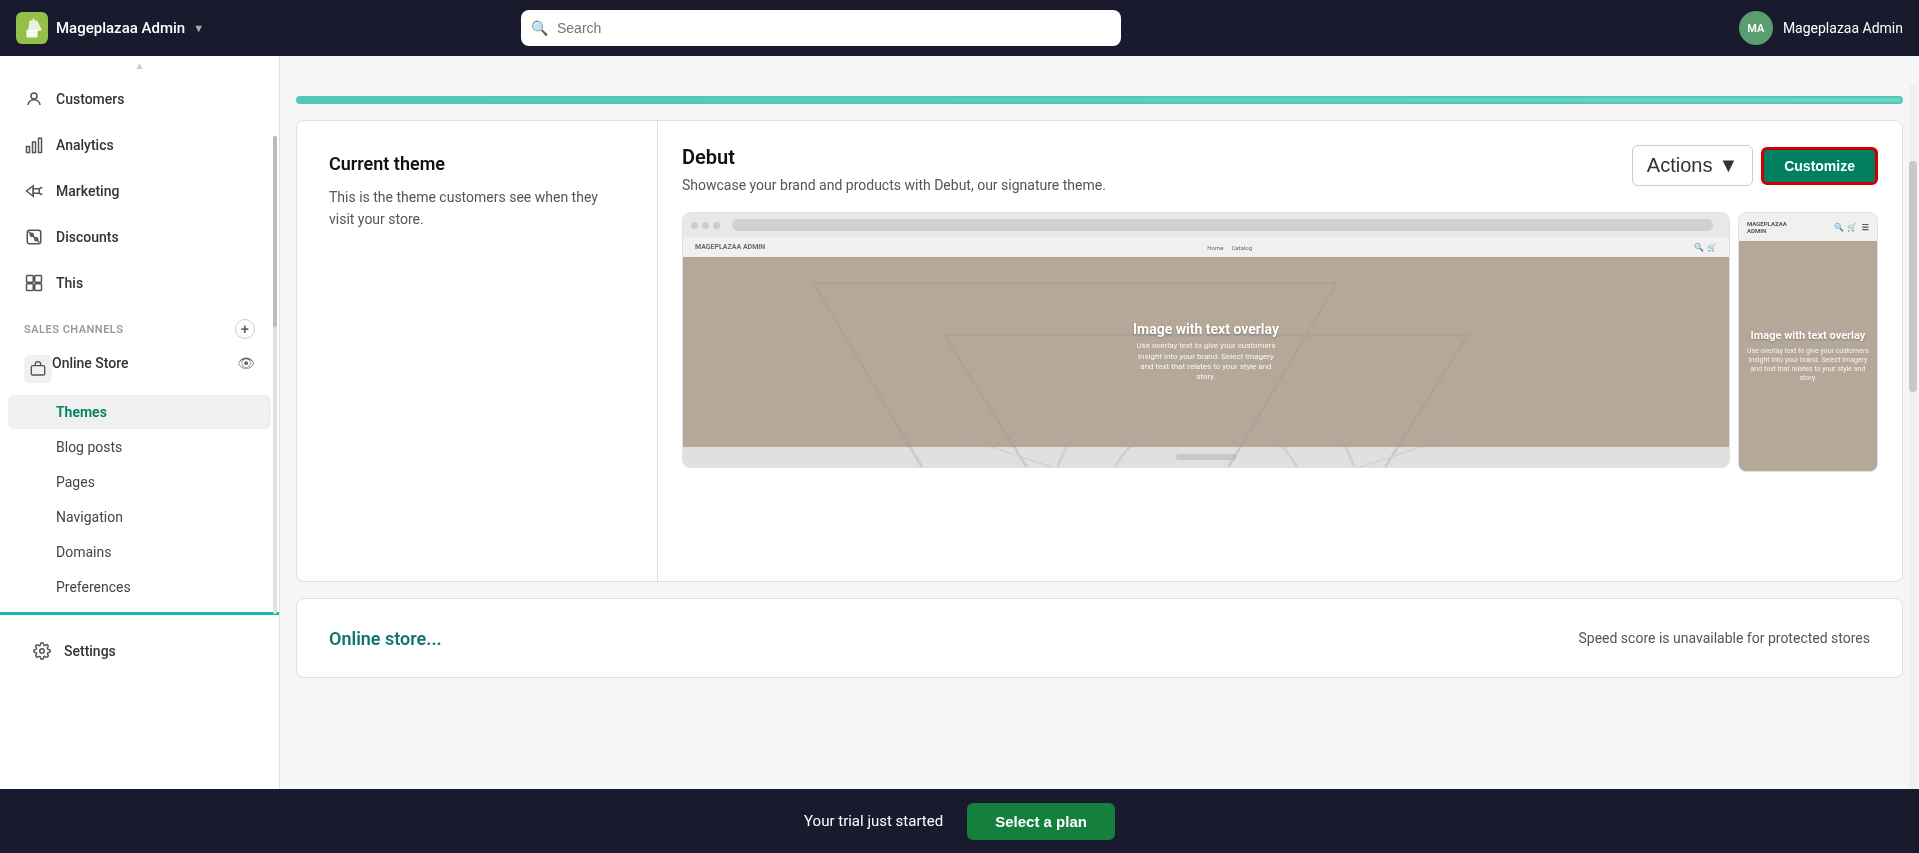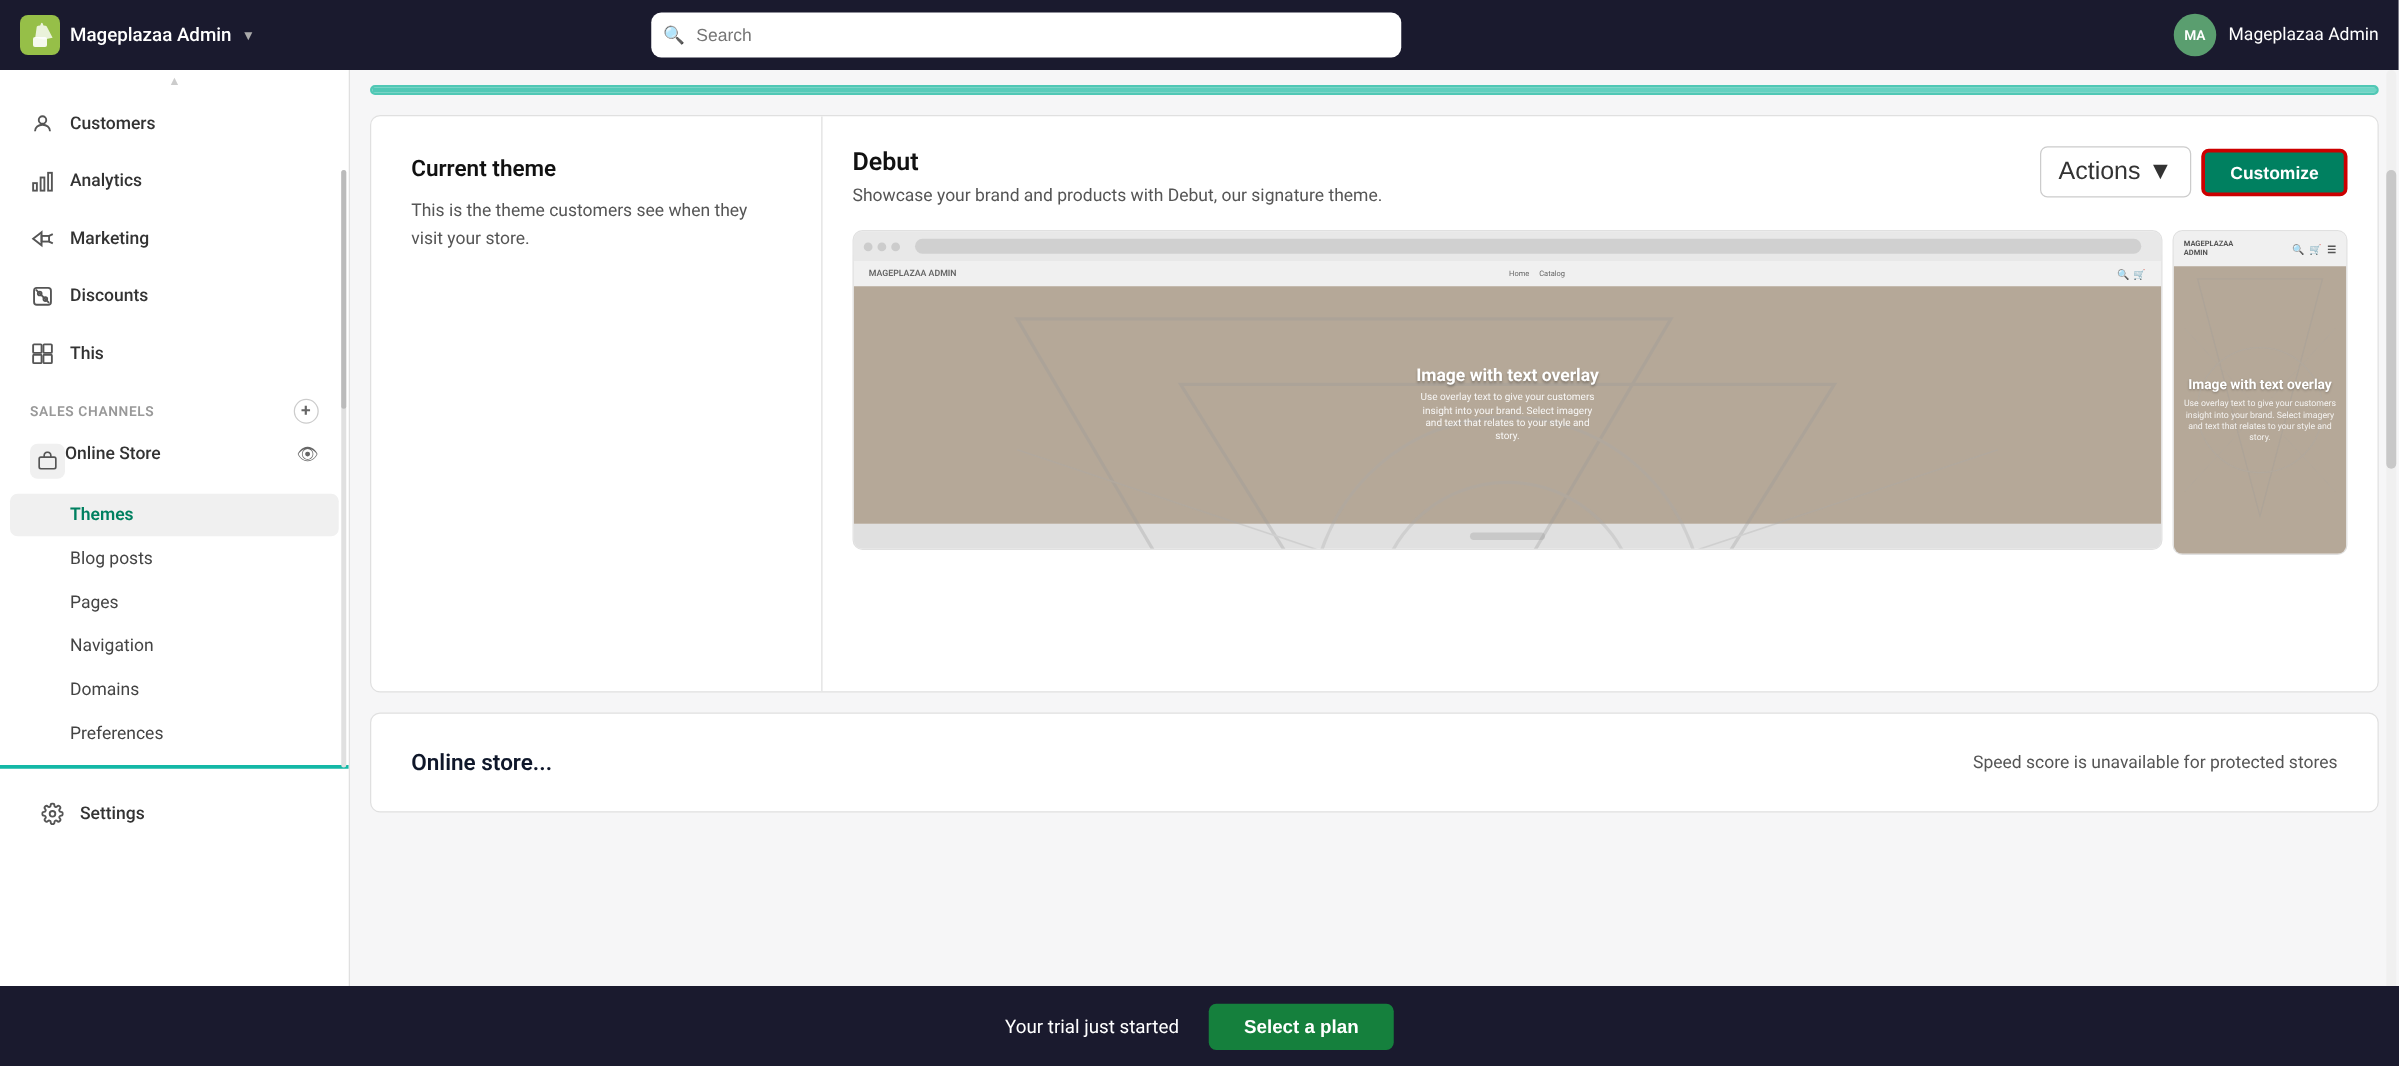--- a/index.html
+++ b/index.html
@@ -201,20 +201,21 @@
       padding: 12px 8px;
       border-top: 3px solid #14b8a6;
       margin-top: 8px;
     }
 
     
     .main-content {
       flex: 1;
       overflow-y: auto;
       position: relative;
+      margin-top: 28px;
     }
 
     
     .teal-band {
       height: 8px;
       background: linear-gradient(to right, #50c8b5, #6dd5c5);
       border: 2px solid #50c8b5;
       margin: 12px 16px 0;
       border-radius: 4px;
     }
@@ -485,21 +486,21 @@
       border-radius: 8px;
       padding: 24px 32px;
       display: flex;
       align-items: center;
       min-height: 80px;
     }
 
     .second-theme-label {
       font-size: 18px;
       font-weight: 600;
-      color: #0f172a;
+      color: #0f766e;
     }
 
     .second-theme-speed {
       margin-left: auto;
       font-size: 14px;
       color: #555;
     }
 
     
     .trial-bar {

